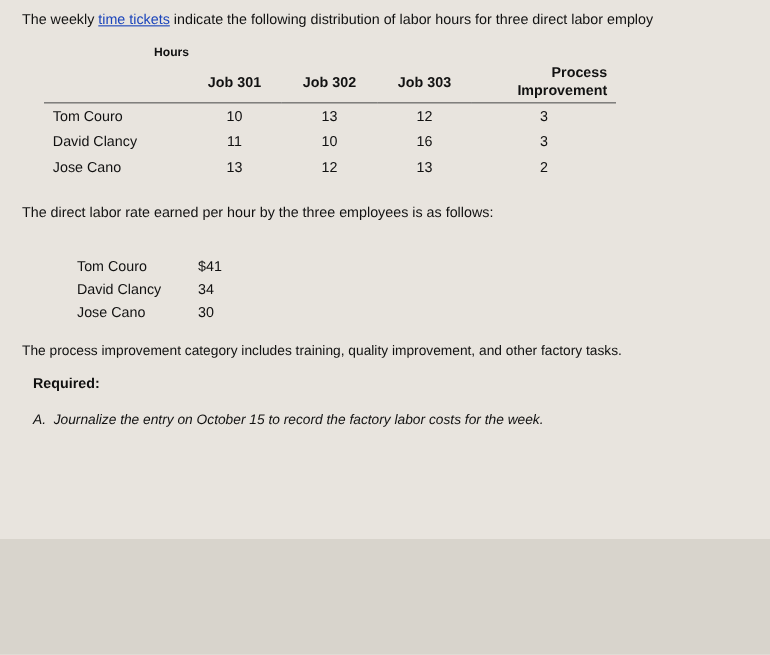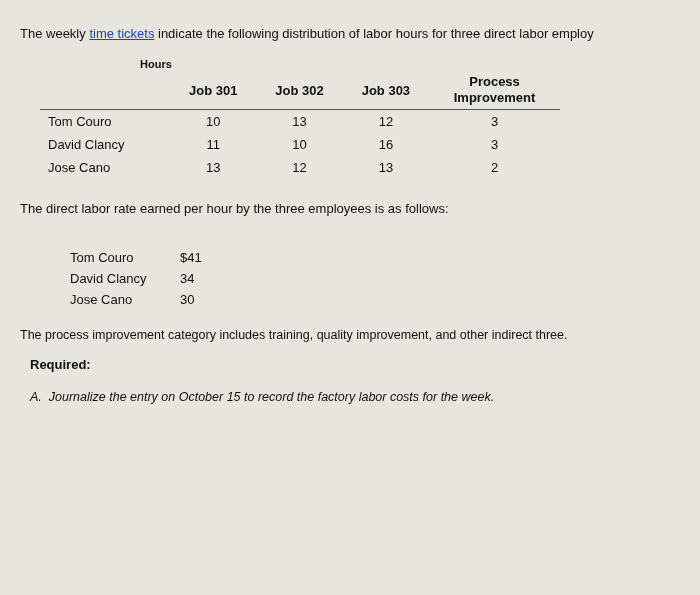--- a/index.html
+++ b/index.html
@@ -13,23 +13,23 @@
       height: 595px;
       background-color: #d8d4cc;
       font-family: Arial, sans-serif;
       font-size: 13px;
       color: #111;
       overflow: hidden;
     }
 
     .page {
       width: 700px;
-      height: 595px;
+      height: 490px;
       background-color: #e8e4de;
-      padding: 24px 20px;
+      padding: 8px 20px;
       position: relative;
     }
 
     .intro-text {
       font-size: 13px;
       line-height: 1.5;
       margin-bottom: 14px;
     }
 
     .intro-text a {
@@ -157,21 +157,21 @@
     </div>
 
     <div class="table-container">
       <table>
         <thead>
           <tr class="col-header-row">
             <th class="name-col"></th>
             <th>Job 301</th>
             <th>Job 302</th>
             <th>Job 303</th>
-            <th class="process-col" style="line-height:1.3;">Process<br>Improvement</th>
+            <th class="process-col" style="line-height:1.3;text-align:right;">Process<br>Improvement</th>
           </tr>
         </thead>
         <tbody>
           <tr class="data-row top-border">
             <td class="name-col">Tom Couro</td>
             <td>10</td>
             <td>13</td>
             <td>12</td>
             <td>3</td>
           </tr>
@@ -208,20 +208,20 @@
           <td class="value">34</td>
         </tr>
         <tr>
           <td class="name">Jose Cano</td>
           <td class="value">30</td>
         </tr>
       </tbody>
     </table>
   </div>
 
-  <div class="process-note">The process improvement category includes training, quality improvement, and other indirect three.</div>
+  <div class="process-note">The process improvement category includes training, quality improvement, and other factory tasks.</div>
 
   <div class="required-section">
     <div class="required-label">Required:</div>
     <div class="required-item">A.&nbsp; <span>Journalize the entry on October 15 to record the factory labor costs for the week.</span></div>
   </div>
 
 </div>
 
 </body></html>

